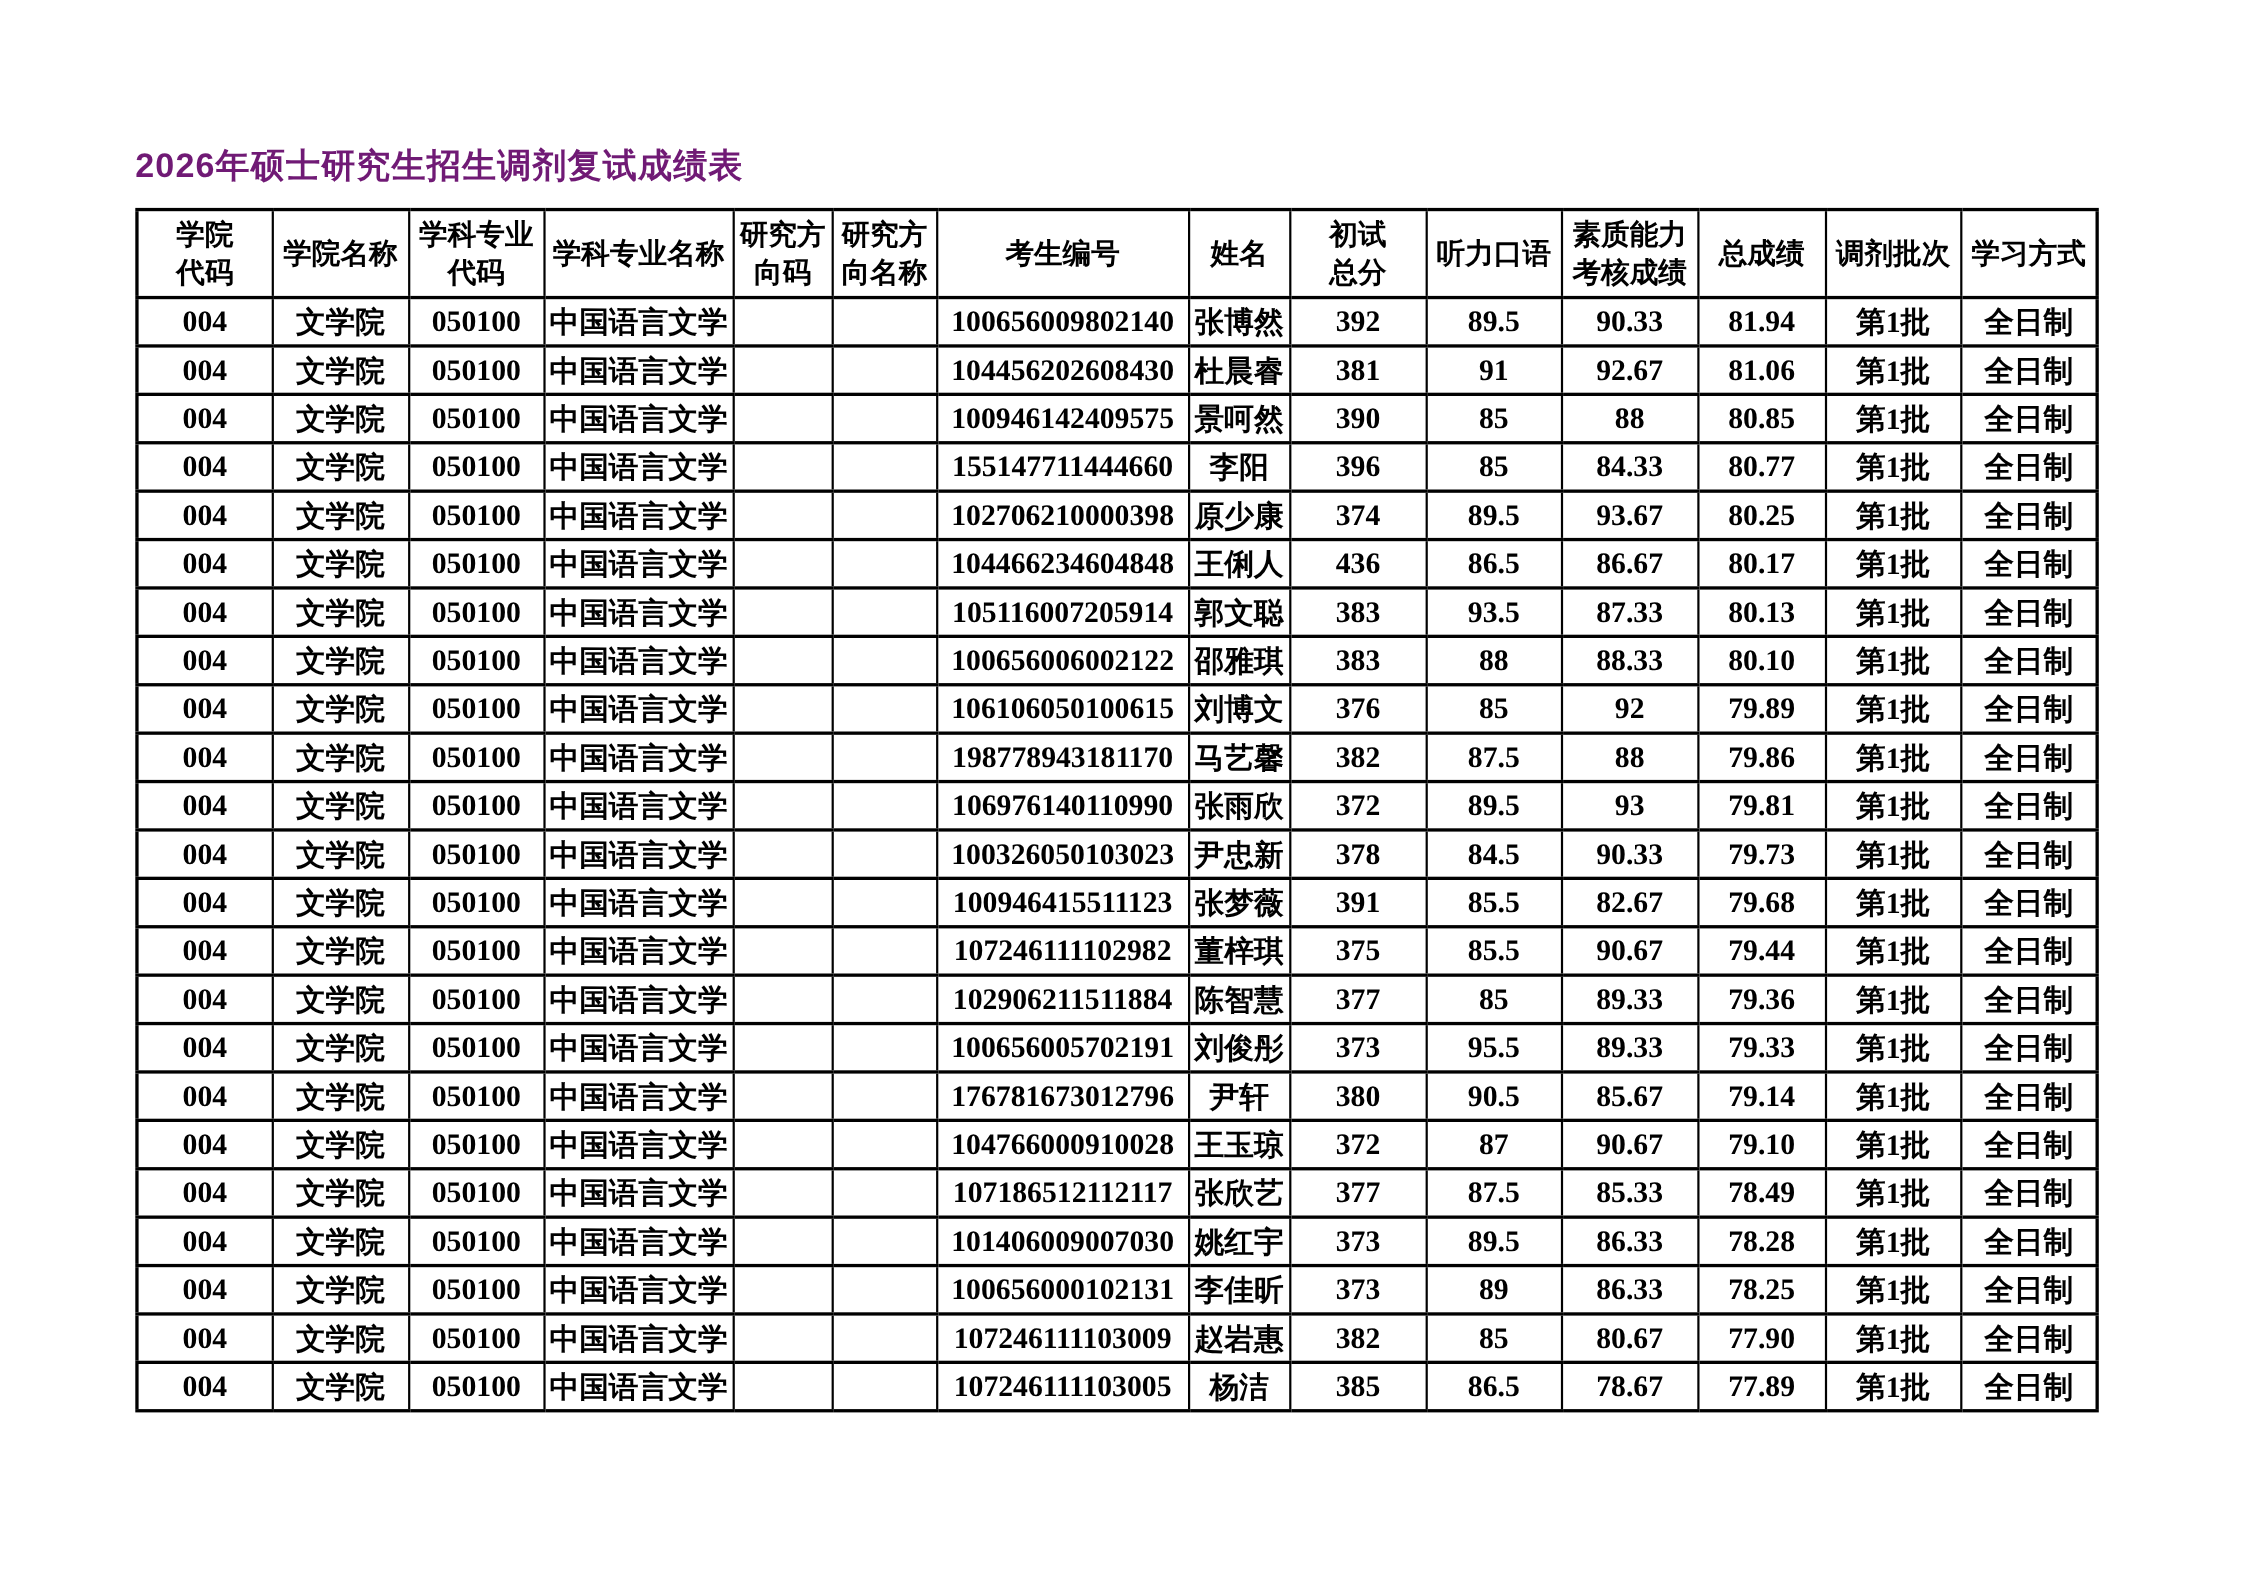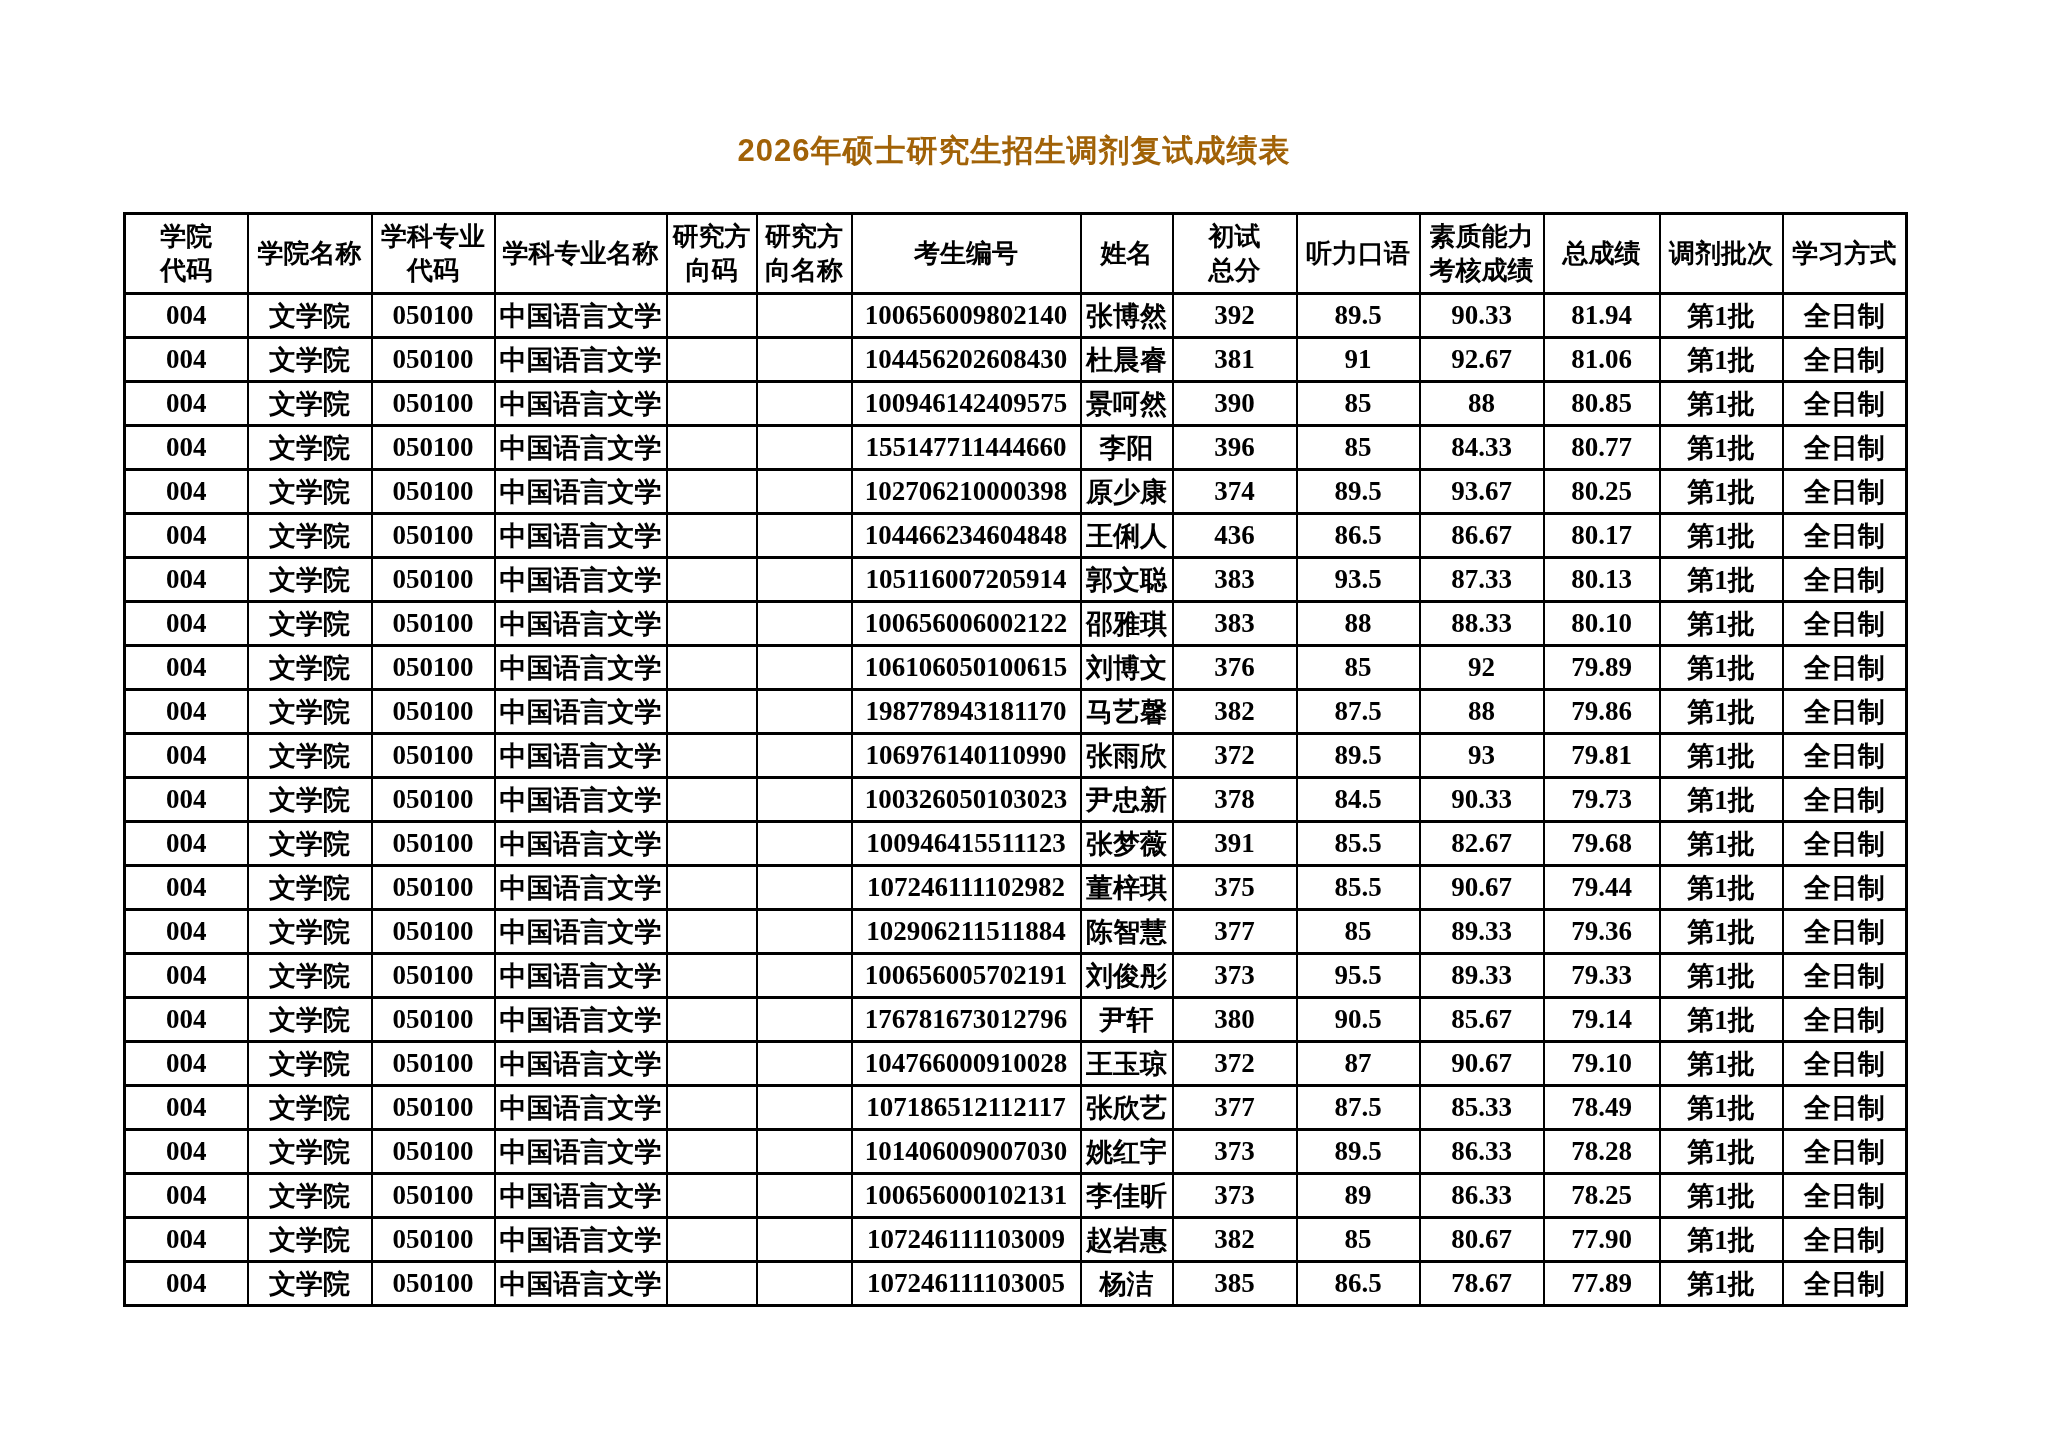--- a/index.html
+++ b/index.html
@@ -5,30 +5,30 @@
   html, body { margin: 0; padding: 0; }
   body {
     width: 2048px; height: 1448px;
     background: #ffffff;
     position: relative;
     font-family: "Liberation Serif", serif;
   }
   .doc-title {
     position: absolute;
     left: 123px; top: 130px; width: 1782px;
-    text-align: center;
+    text-align: left;
     font-family: "Liberation Sans", sans-serif;
     font-weight: bold;
     font-size: 31px;
-    color: #a16207;
+    color: #701a75;
     letter-spacing: 1px;
   }
   table.score-table {
     position: absolute;
-    left: 123px; top: 212px;
+    left: 123px; top: 189px;
     width: 1782px;
     border-collapse: collapse;
     table-layout: fixed;
     border: 3px solid #000000;
   }
   .score-table th, .score-table td {
     border: 2px solid #000000;
     border-top-width: 3px;
     border-bottom-width: 3px;
     text-align: center;

